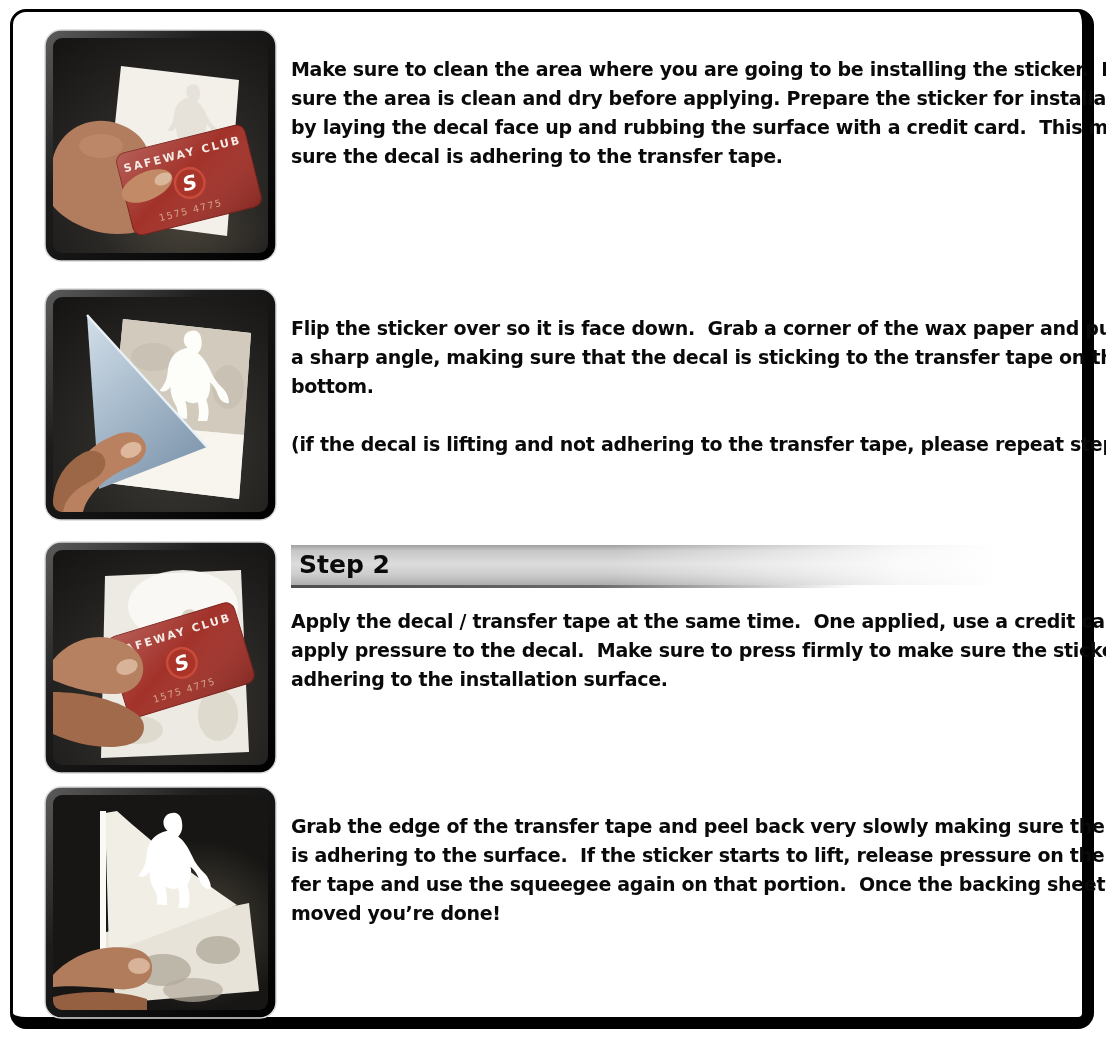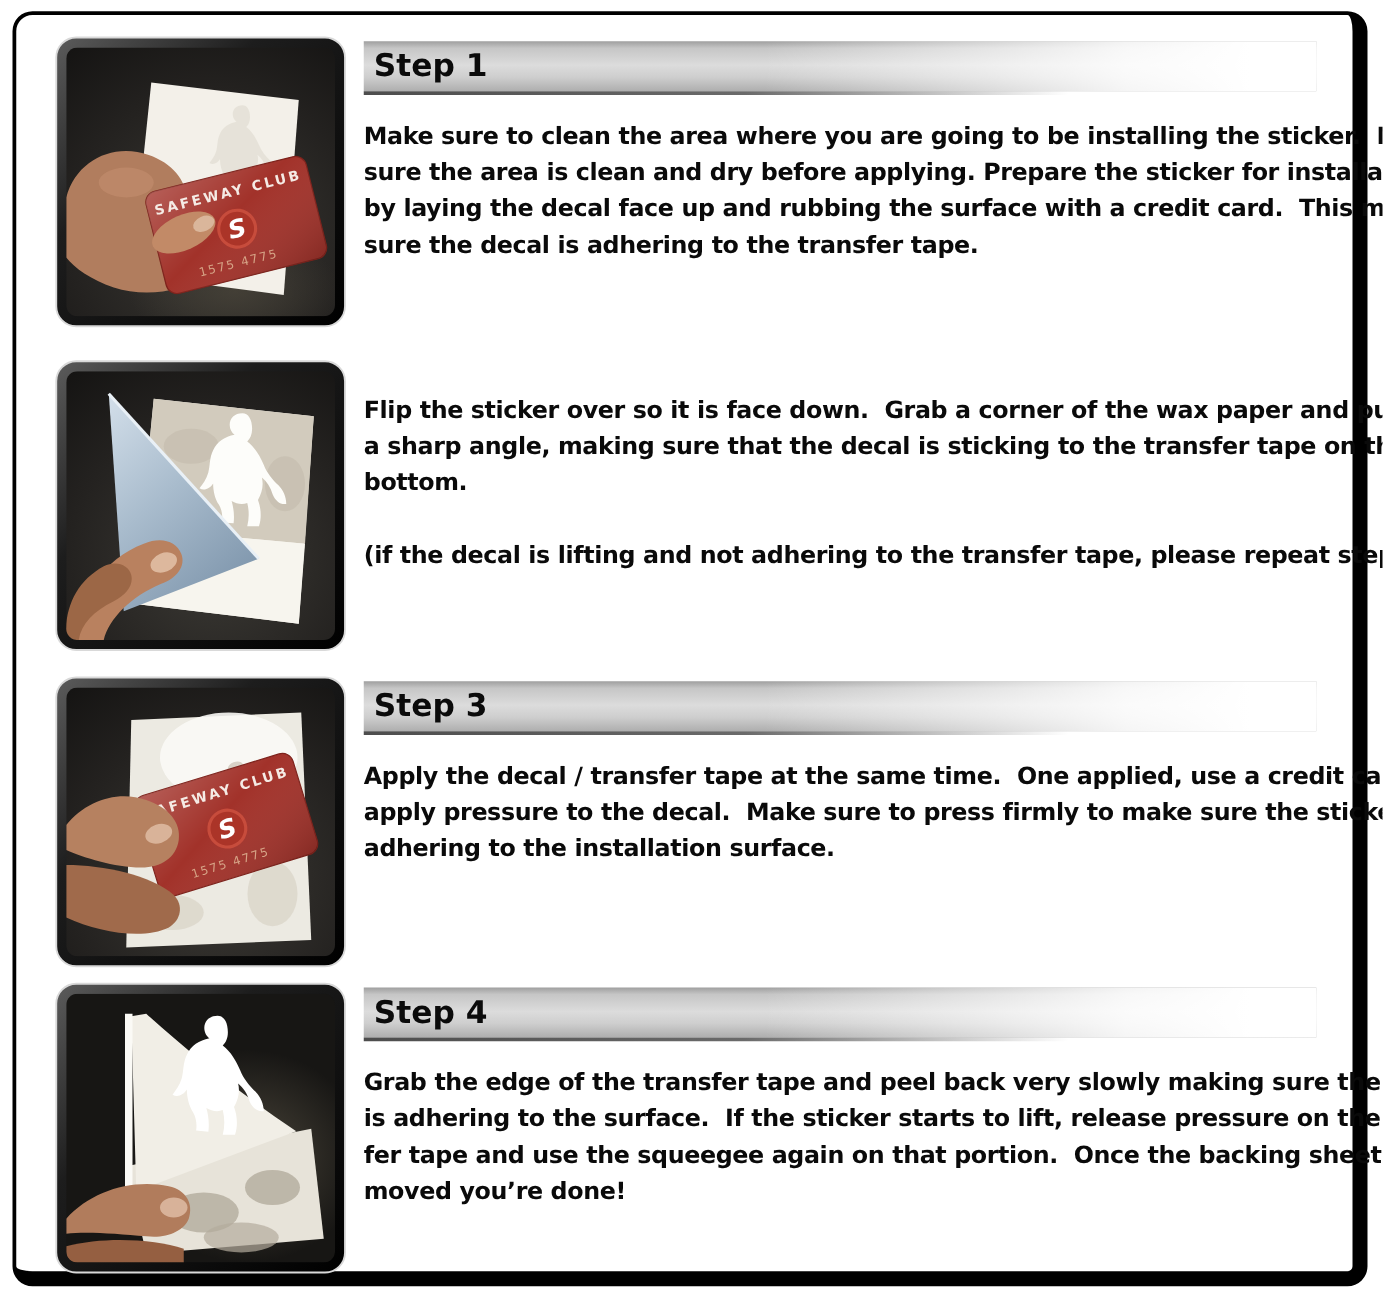--- a/index.html
+++ b/index.html
@@ -103,21 +103,20 @@
         <use href="#bigfoot" transform="translate(118,55) scale(0.6)" fill="#e2ded3" opacity="0.75"></use>
         <path d="M10 130 C18 100 48 86 76 96 C96 103 108 118 106 136 C118 142 122 156 114 168 C124 172 126 184 118 192 C104 206 72 210 48 202 C30 196 16 186 10 178 Z" fill="#b17d5e"></path>
         <ellipse cx="58" cy="118" rx="22" ry="12" fill="#c79272" opacity="0.5"></ellipse>
         <use href="#cardArt" transform="translate(146,152) rotate(-14)"></use>
         <ellipse cx="104" cy="158" rx="27" ry="14" fill="#c28a67" transform="rotate(-24 104 158)"></ellipse>
         <ellipse cx="120" cy="151" rx="9" ry="6" fill="#dab69b" transform="rotate(-24 120 151)"></ellipse>
       </g>
     </svg>
   </figure>
   <div class="content">
-    <h2 class="bar"><span class="bar-title">Step 1</span></h2>
     <div class="body-text">Make sure to clean the area where you are going to be installing the sticker.  Make
 sure the area is clean and dry before applying. Prepare the sticker for installation
 by laying the decal face up and rubbing the surface with a credit card.  This makes
 sure the decal is adhering to the transfer tape.</div>
   </div>
 </section>
 
 <section class="step" style="top:287px">
   <figure class="photo">
     <svg width="235" height="235" viewBox="0 0 235 235">
@@ -169,21 +168,21 @@
         <ellipse cx="95" cy="190" rx="25" ry="14" fill="#d9d3c6" opacity="0.7"></ellipse>
         <ellipse cx="175" cy="175" rx="20" ry="26" fill="#d9d3c6" opacity="0.7"></ellipse>
         <use href="#cardArt" transform="translate(138,120) rotate(-17)"></use>
         <path d="M10 120 C26 100 52 92 74 100 C92 106 102 118 100 132 C98 146 86 154 70 154 C48 154 24 146 10 140 Z" fill="#b68160"></path>
         <ellipse cx="84" cy="127" rx="11" ry="7.5" fill="#d9b399" transform="rotate(-18 84 127)"></ellipse>
         <path d="M10 152 C40 152 78 160 96 176 C104 184 102 196 92 202 C72 212 36 206 10 194 Z" fill="#a06a4b"></path>
       </g>
     </svg>
   </figure>
   <div class="content">
-    <h2 class="bar"><span class="bar-title">Step 3</span></h2>
+    <h2 class="bar"><span class="bar-title">Step 2</span></h2>
     <div class="body-text">Apply the decal / transfer tape at the same time.  One applied, use a credit card to
 apply pressure to the decal.  Make sure to press firmly to make sure the sticker is
 adhering to the installation surface.</div>
   </div>
 </section>
 
 <section class="step" style="top:785px">
   <figure class="photo">
     <svg width="235" height="235" viewBox="0 0 235 235">
       <defs>
@@ -202,19 +201,18 @@
         <path d="M62 28 L74 26 C112 60 152 92 194 120 L66 168 Z" fill="#f1eee6"></path>
         <rect x="57" y="26" width="6" height="140" fill="#fbfaf6"></rect>
         <use href="#bigfoot" transform="translate(86,26) scale(0.82)" fill="#ffffff"></use>
         <path d="M10 190 C30 168 62 158 92 164 C106 167 112 178 108 190 C104 200 90 206 74 204 C50 202 26 200 10 202 Z" fill="#b17c5c"></path>
         <ellipse cx="96" cy="181" rx="11" ry="8" fill="#d8b299"></ellipse>
         <path d="M10 212 C40 204 80 206 104 214 L104 225 L10 225 Z" fill="#955f41"></path>
       </g>
     </svg>
   </figure>
   <div class="content">
-    <h2 class="bar"><span class="bar-title">Step 4</span></h2>
     <div class="body-text">Grab the edge of the transfer tape and peel back very slowly making sure the decal
 is adhering to the surface.  If the sticker starts to lift, release pressure on the trans-
 fer tape and use the squeegee again on that portion.  Once the backing sheet is re-
 moved you’re done!</div>
   </div>
 </section>
 
 </body></html>

